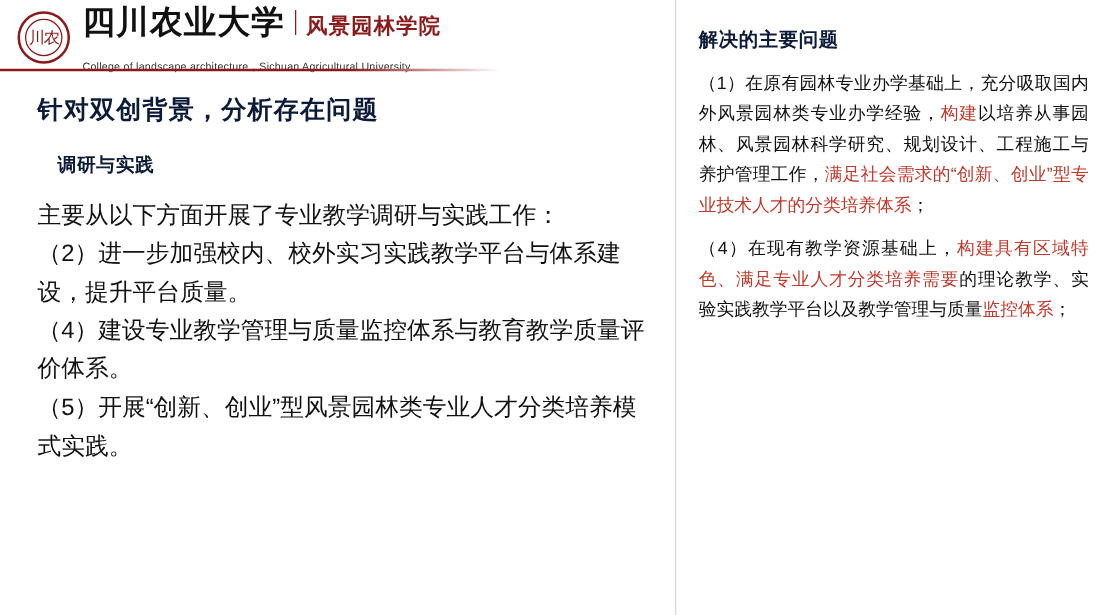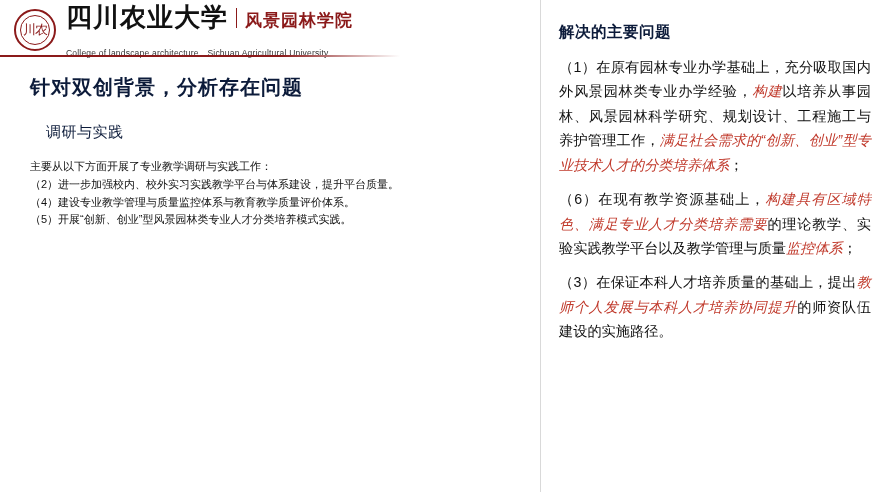--- a/index.html
+++ b/index.html
@@ -140,29 +140,29 @@
     font-family: "DejaVu Serif", serif;
     font-size: 20px;
     font-weight: bold;
     color: #0c1b3a;
     margin-top: 22px;
     letter-spacing: 1px;
   }
   #left-subtitle {
     font-family: "DejaVu Serif", serif;
     font-size: 15px;
-    font-weight: normal;
+    font-weight: bold;
     color: #0c1b3a;
     margin-top: 22px;
     margin-left: 16px;
     letter-spacing: 0.5px;
   }
   #left-body {
     margin-top: 16px;
-    font-size: 11px;
+    font-size: 19px;
     line-height: 1.62;
     color: #111111;
   }
   #left-body p {
     margin: 0;
   }
 
   
   #right-col {
     position: absolute;
@@ -185,21 +185,20 @@
     font-size: 14.2px;
     line-height: 1.72;
     color: #111111;
   }
   #right-body p {
     margin: 0 0 10px 0;
     text-align: justify;
   }
   .hl {
     color: #c0392b;
-    font-style: italic;
   }
 </style>
 </head>
 <body>
 
 <div id="page">
 
   <div id="header">
     <div id="header-inner">
       <div id="logo-seal">
@@ -230,21 +229,18 @@
     </div>
   </div>
 
   <div id="right-col">
     <div id="right-title">解决的主要问题</div>
     <div id="right-body">
       <p>
         <span>（1）在原有园林专业办学基础上，充分吸取国内外风景园林类专业办学经验，</span><span class="hl">构建</span><span>以培养从事园林、风景园林科学研究、规划设计、工程施工与养护管理工作，</span><span class="hl">满足社会需求的“创新、创业”型专业技术人才的分类培养体系</span><span>；</span>
       </p>
       <p>
-        <span>（6）在现有教学资源基础上，</span><span class="hl">构建具有区域特色、满足专业人才分类培养需要</span><span>的理论教学、实验实践教学平台以及教学管理与质量</span><span class="hl">监控体系</span><span>；</span>
-      </p>
-      <p>
-        <span>（3）在保证本科人才培养质量的基础上，提出</span><span class="hl">教师个人发展与本科人才培养协同提升</span><span>的师资队伍建设的实施路径。</span><span class="hl"></span><span></span>
+        <span>（4）在现有教学资源基础上，</span><span class="hl">构建具有区域特色、满足专业人才分类培养需要</span><span>的理论教学、实验实践教学平台以及教学管理与质量</span><span class="hl">监控体系</span><span>；</span>
       </p>
     </div>
   </div>
 
 </div>
 
 </body></html>

